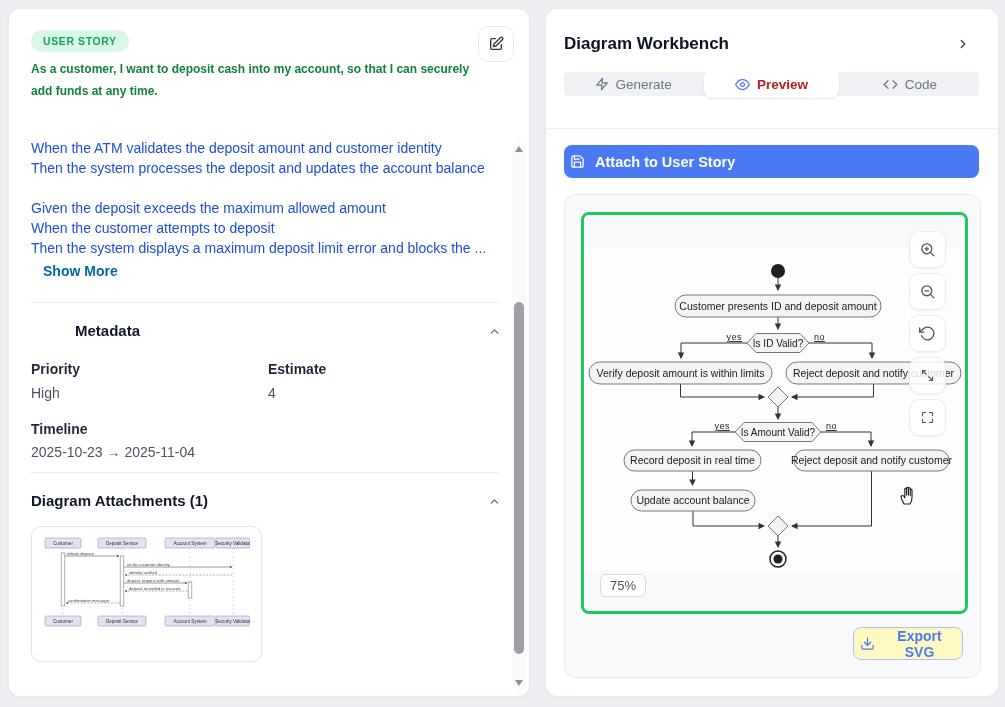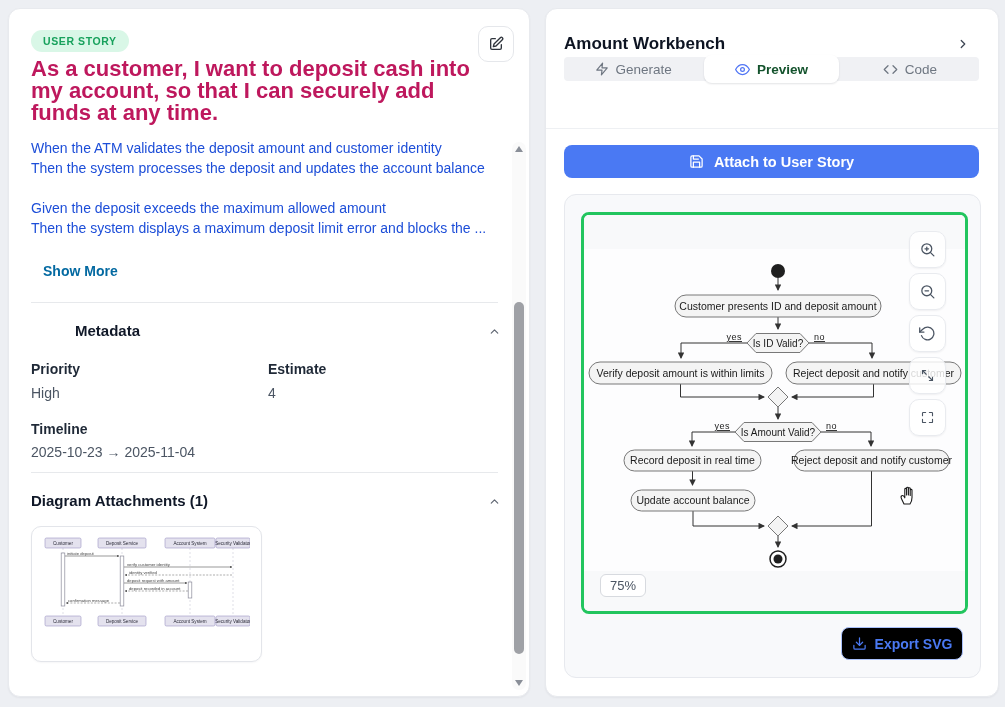--- a/index.html
+++ b/index.html
@@ -4,21 +4,21 @@
 <style>
   html,body{margin:0;padding:0;background:#edeff3;font-family:"Liberation Sans",sans-serif;}
   .stage{position:relative;width:1005px;height:707px;background:#edeff3;overflow:hidden;}
   .card{position:absolute;background:#fff;border:1px solid #e8eaee;border-radius:12px;box-shadow:0 1px 2px rgba(16,24,40,.05);}
   .abs{position:absolute;}
 
   
   #left-card{left:8px;top:8px;width:520px;height:687px;}
   .badge{left:22px;top:21px;background:#d9f7e7;color:#17a15c;font-size:10.5px;font-weight:700;letter-spacing:.6px;padding:5px 12px;border-radius:999px;}
   .edit-btn{left:469px;top:17px;width:34px;height:34px;border:1px solid #e5e7eb;border-radius:10px;background:#fff;display:flex;align-items:center;justify-content:center;color:#2f343c;}
-  .story-title{left:22px;top:49px;width:448px;font-size:22px;line-height:22px;font-weight:700;color:#be185d;}
+  .story-title{left:22px;top:49px;width:448px;font-size:12px;line-height:22px;font-weight:700;color:#15803d;}
   .desc{left:22px;top:129px;width:462px;font-size:14px;color:#1d4ed8;}
   .desc-line{height:20px;line-height:20px;white-space:nowrap;overflow:hidden;}
   .show-more{left:34px;top:254px;color:#0369a1;font-size:14px;font-weight:600;cursor:pointer;}
   .hr{left:22px;width:467px;height:1px;background:#e7e9ec;}
   .sec-head{font-size:15px;font-weight:700;color:#101828;}
   .chev-up{right:28px;color:#5f6672;}
   .meta-label{font-size:14px;font-weight:700;color:#1f2937;}
   .meta-value{font-size:14px;color:#4b5563;}
 
   .attach-card{left:22px;top:517px;width:229px;height:134px;border:1px solid #e3e5ea;border-radius:10px;background:#fff;box-shadow:0 1px 2px rgba(16,24,40,.04);}
@@ -29,36 +29,36 @@
   .scroll-track{right:3px;top:133px;width:14px;height:548px;background:#fafafa;border-radius:7px;}
   .scroll-arrow{position:absolute;left:3px;width:0;height:0;border-left:4px solid transparent;border-right:4px solid transparent;}
   .scroll-arrow.up{top:4px;border-bottom:6px solid #8a8f98;}
   .scroll-arrow.down{bottom:4px;border-top:6px solid #8a8f98;}
   .scroll-thumb{position:absolute;left:2px;top:160px;width:10px;height:352px;background:#9fa1a6;border-radius:5px;}
 
   
   #right-card{left:545px;top:8px;width:452px;height:687px;}
   .wb-title{left:18px;top:25px;font-size:17px;font-weight:700;color:#0d1422;}
   .wb-chevron{right:28px;top:28px;color:#3f4754;}
-  .tabbar{left:18px;top:48px;width:415px;height:24px;background:#f0f1f4;border-radius:4px;display:flex;align-items:center;padding:0;box-sizing:border-box;}
+  .tabbar{left:18px;top:63px;width:415px;height:24px;background:#f0f1f4;border-radius:4px;display:flex;align-items:center;padding:0;box-sizing:border-box;}
   .tab{flex:1 1 0;height:28px;margin:3px 2px;display:flex;align-items:center;justify-content:center;gap:7px;font-size:13.5px;color:#6e7681;border-radius:8px;cursor:pointer;}
-  .tab.active{background:#fff;color:#14532d;font-weight:600;box-shadow:0 1px 2px rgba(16,24,40,.12);}
+  .tab.active{background:#fff;color:#b91c1c;font-weight:600;box-shadow:0 1px 2px rgba(16,24,40,.12);}
   .tab .ticon{display:flex;align-items:center;}
   .wb-divider{left:0;top:119px;width:452px;height:1px;background:#eef0f3;}
-  .attach-btn{left:18px;top:136px;width:415px;height:33px;background:#4a79f3;border-radius:8px;display:flex;align-items:center;justify-content:center;gap:10px;color:#fff;font-size:14.5px;font-weight:600;cursor:pointer;border:none;}
+  .attach-btn{left:18px;top:136px;width:415px;height:33px;background:#4a79f3;border-radius:8px;display:flex;align-items:center;gap:10px;color:#fff;font-size:14.5px;font-weight:600;cursor:pointer;border:none;}
 
   .wb-box{left:18px;top:185px;width:415px;height:482px;background:#f8f9fb;border:1px solid #e7e9ee;border-radius:12px;}
   .canvas{left:16px;top:17px;width:381px;height:396px;background:#fdfdfe;border:3px solid #22c55e;border-radius:8px;overflow:hidden;}
   .strip{position:absolute;left:0;width:100%;background:#f8f9fa;z-index:1;}
   .flow-svg{position:absolute;left:0;top:0;z-index:2;}
   .zoom-col{position:absolute;right:19px;top:16px;z-index:3;display:flex;flex-direction:column;gap:5px;}
   .zbtn{width:35px;height:35px;background:rgba(255,255,255,.82);border:1px solid #e9ebef;border-radius:10px;box-shadow:0 1px 2px rgba(16,24,40,.06);display:flex;align-items:center;justify-content:center;color:#4b5563;cursor:pointer;}
   .zoom-badge{position:absolute;left:16px;bottom:14px;z-index:3;background:#fff;border:1px solid #d7dadf;border-radius:6px;padding:3px 9px;font-size:13px;color:#4b5563;}
   .cursor{position:absolute;left:312px;top:268px;z-index:4;}
-  .export-btn{right:17px;top:432px;width:122px;height:33px;background:#000000;border:1px solid #a9c0fb;border-radius:8px;display:flex;align-items:center;justify-content:center;gap:8px;color:#4a79f3;font-size:14px;font-weight:600;cursor:pointer;box-sizing:border-box;}
+  .export-btn{right:17px;top:432px;width:110px;height:33px;background:#fef9c3;border:1px solid #a9c0fb;border-radius:8px;display:flex;align-items:center;justify-content:center;gap:8px;color:#4a79f3;font-size:14px;font-weight:600;cursor:pointer;box-sizing:border-box;}
 
   svg{display:block;}
   .flow-node-text{font-family:"Liberation Sans",sans-serif;font-size:10.5px;fill:#1a1a1a;}
   .flow-dec-text{font-family:"Liberation Sans",sans-serif;font-size:10px;fill:#1a1a1a;}
   .flow-edge-label{font-family:"Liberation Sans",sans-serif;font-size:9px;fill:#222;letter-spacing:.5px;text-decoration:underline;}
   .seq-actor-text{font-family:"Liberation Sans",sans-serif;font-size:4.6px;fill:#2d2d3a;}
   .seq-msg-text{font-family:"Liberation Sans",sans-serif;font-size:4.2px;fill:#444;}
 </style>
 </head>
 <body>
@@ -78,20 +78,21 @@
       </span>
     </div>
 
     <div class="abs story-title">As a customer, I want to deposit cash into my account, so that I can securely add funds at any time.</div>
 
     <div class="abs desc">
       <div class="desc-line">When the ATM validates the deposit amount and customer identity</div>
       <div class="desc-line">Then the system processes the deposit and updates the account balance</div>
       <div class="desc-line"></div>
       <div class="desc-line">Given the deposit exceeds the maximum allowed amount</div>
+      <div class="desc-line">When the customer attempts to deposit</div>
       <div class="desc-line">Then the system displays a maximum deposit limit error and blocks the ...</div>
     </div>
 
     <span class="abs show-more">Show More</span>
 
     <div class="abs hr" style="top:293px;"></div>
 
     <div class="abs sec-head" style="left:22px;top:313px;margin-left:44px;">Metadata</div>
     <span class="abs chev-up" style="top:316px;">
       <span><svg width="13" height="13" viewBox="0 0 24 24" fill="none" stroke="currentColor" stroke-width="2.2" stroke-linecap="round" stroke-linejoin="round">
@@ -169,21 +170,21 @@
 
     <div class="abs scroll-track">
       <div class="scroll-arrow up"></div>
       <div class="scroll-thumb"></div>
       <div class="scroll-arrow down"></div>
     </div>
   </div>
 
   <div id="right-card" class="card">
 
-    <div class="abs wb-title">Amount Workbench</div>
+    <div class="abs wb-title">Diagram Workbench</div>
     <span class="abs wb-chevron">
       <span><svg width="14" height="14" viewBox="0 0 24 24" fill="none" stroke="currentColor" stroke-width="2.2" stroke-linecap="round" stroke-linejoin="round">
             <polyline points="9 6 15 12 9 18"></polyline>
           </svg></span>
     </span>
 
     <div class="abs tabbar">
       <div class="tab">
         <span class="ticon">
             <svg width="14" height="14" viewBox="0 0 24 24" fill="none" stroke="#6e7681" stroke-width="2" stroke-linecap="round" stroke-linejoin="round">

